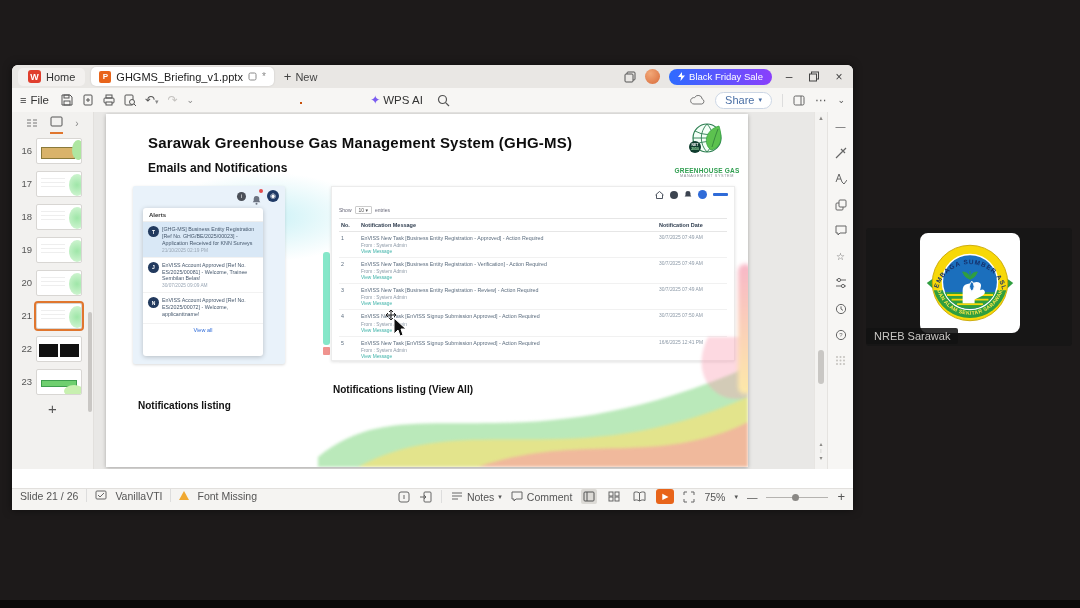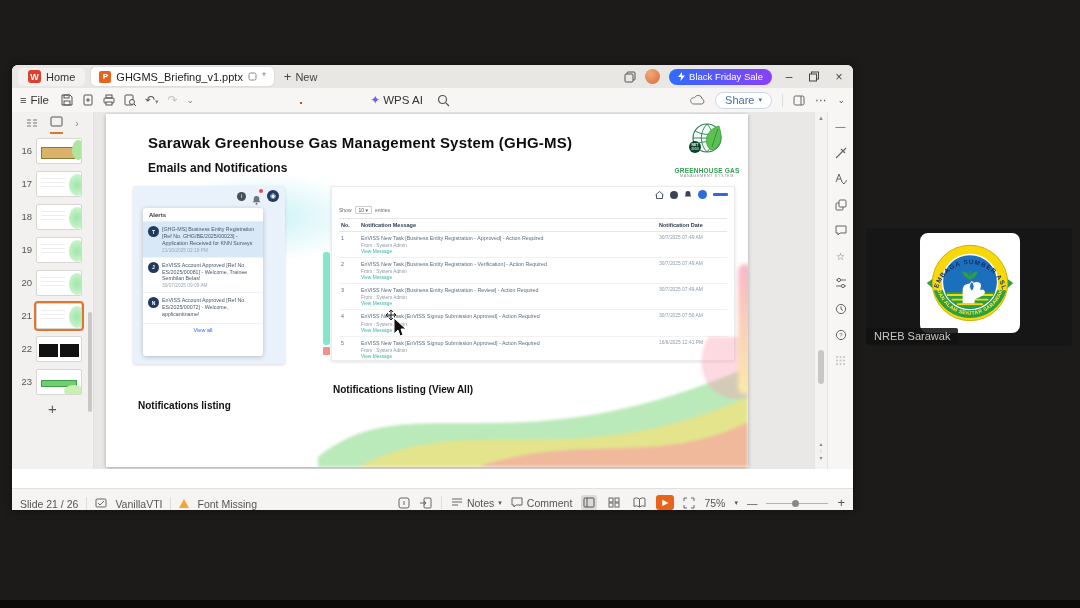--- a/index.html
+++ b/index.html
@@ -106,21 +106,21 @@
   
   .vscroll{position:relative;width:13px;flex:none;background:#f4f3f1;border-left:1px solid #e7e5e2;color:#8a8885;}
   .vs-thumb{position:absolute;left:3px;top:238px;width:6px;height:34px;background:#c9c7c4;border-radius:3px;}
   .vs-top{position:absolute;top:3px;left:0;width:100%;text-align:center;font-size:6px;}
   .vs-nav{position:absolute;bottom:6px;left:0;width:100%;text-align:center;font-size:6px;line-height:9px;}
   
   .sidebar{width:26px;flex:none;background:#f7f6f4;border-left:1px solid #e5e3e0;display:flex;flex-direction:column;align-items:center;padding-top:8px;gap:13px;color:#666;}
   .sb-ic{width:13px;height:13px;display:flex;align-items:center;justify-content:center;font-size:10px;}
   
   .notesbar{position:absolute;left:82px;top:404px;width:759px;height:19px;background:#fbfbfa;border-top:1px solid #e7e5e2;font-size:10px;color:#a8a6a3;display:flex;align-items:center;padding-left:10px;}
-  .statusbar{position:absolute;left:0;top:423px;width:100%;height:22px;background:#f5f4f2;border-top:1px solid #e2e0dd;display:flex;align-items:flex-end;font-size:10.5px;color:#555;padding:0 8px;}
+  .statusbar{position:absolute;left:0;top:423px;width:100%;height:22px;background:#f5f4f2;border-top:1px solid #e2e0dd;display:flex;align-items:flex-start;font-size:10.5px;color:#555;padding:0 8px;}
   .st-left{display:flex;align-items:center;gap:8px;}
   .st-right{margin-left:auto;display:flex;align-items:center;gap:9px;}
   .warn-tri{width:0;height:0;border-left:5px solid transparent;border-right:5px solid transparent;border-bottom:9px solid #f0a830;position:relative;}
   .view-ic{width:16px;height:15px;display:flex;align-items:center;justify-content:center;border-radius:2px;}
   .view-ic.active{background:#dcdad6;}
   .playbtn{width:18px;height:15px;background:#e8641a;border-radius:3px;color:#fff;font-size:8px;display:flex;align-items:center;justify-content:center;}
   .zslider{position:relative;width:62px;height:12px;}
   .zslider .track{position:absolute;left:0;right:0;top:6px;height:1px;background:#b5b3b0;}
   .zslider .knob{position:absolute;left:26px;top:3px;width:7px;height:7px;border-radius:50%;background:#8a8885;}
   

